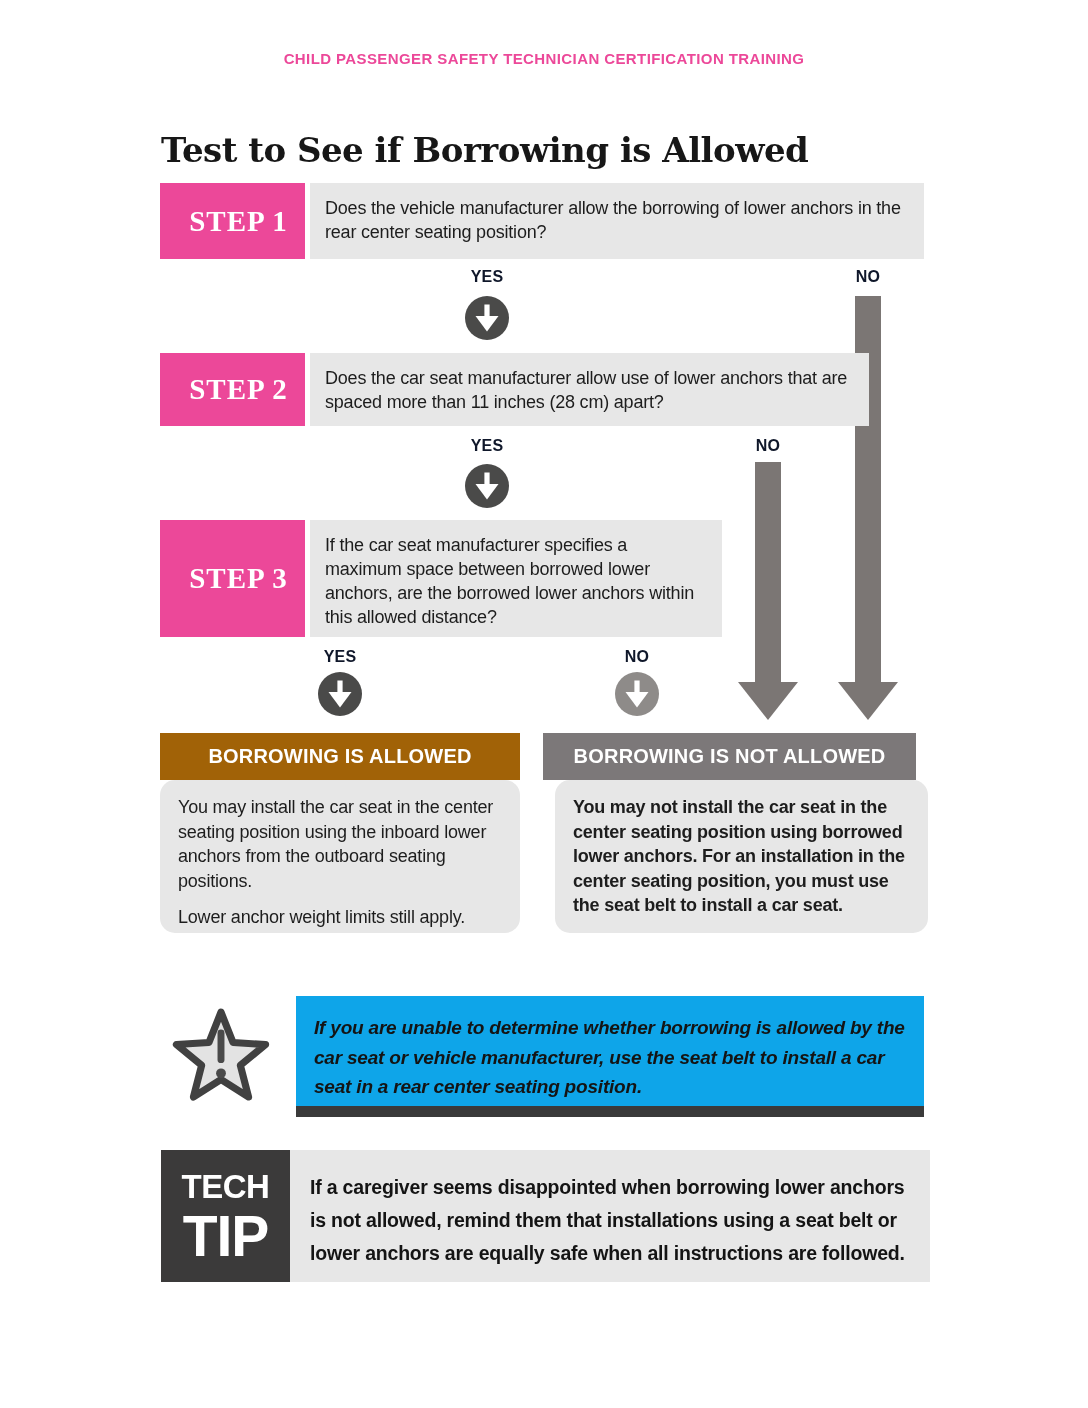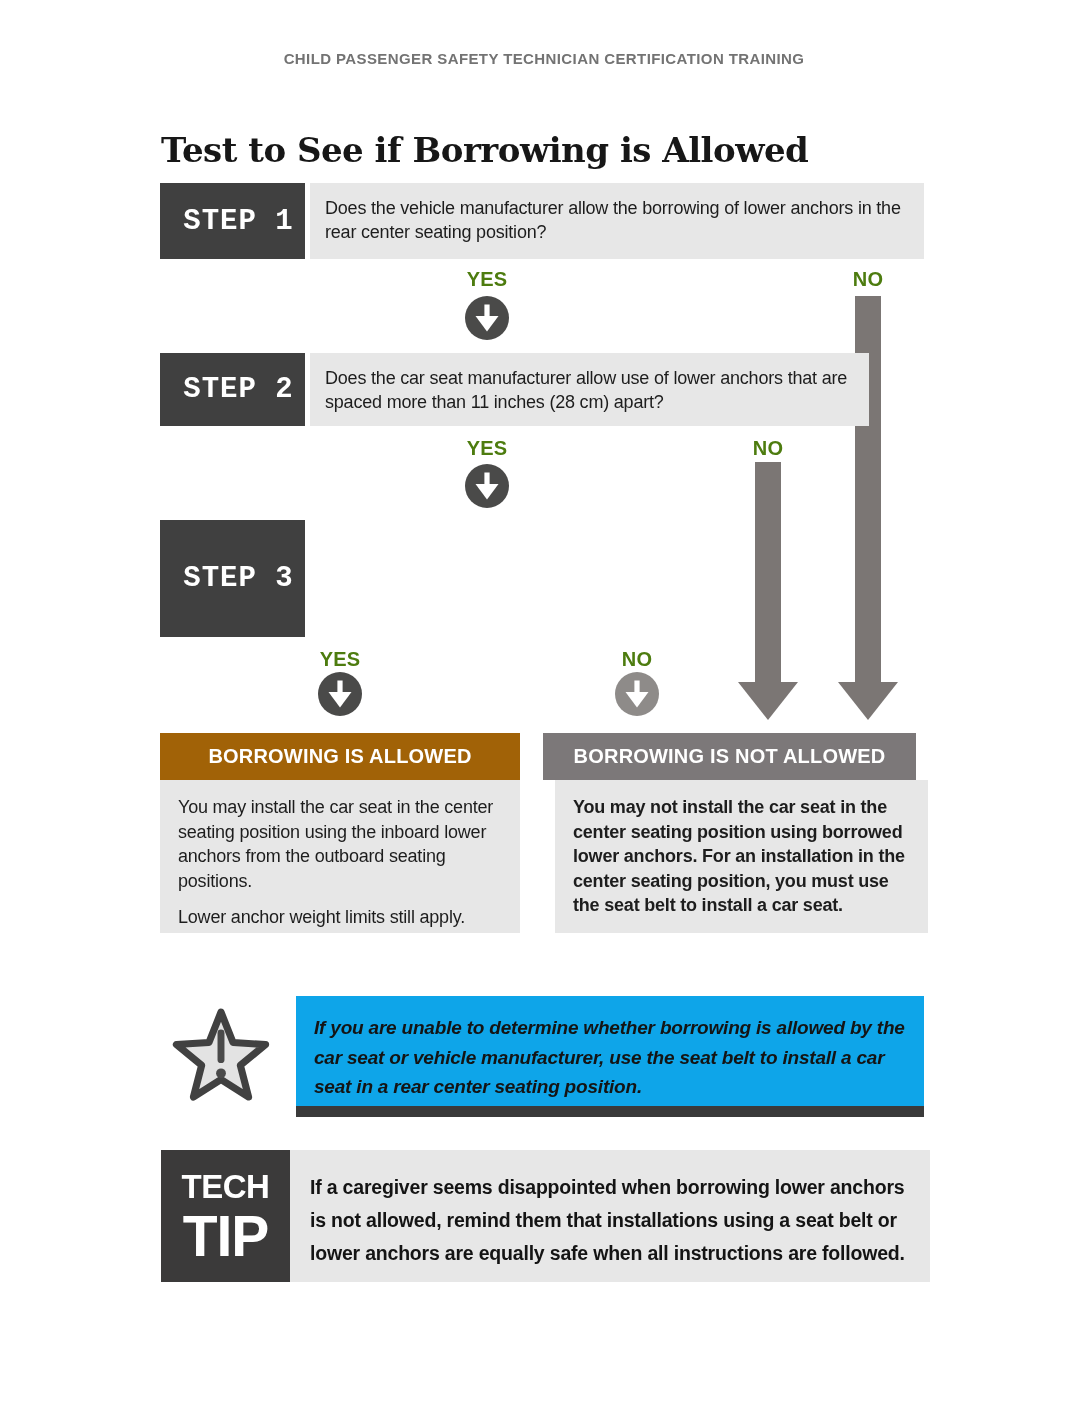--- a/index.html
+++ b/index.html
@@ -2,62 +2,63 @@
 <html><head>
 <meta charset="utf-8">
 <style>
   * { margin:0; padding:0; box-sizing:border-box; }
   body { background:#ffffff; font-family:"Liberation Sans", sans-serif; }
   .page { position:relative; width:1088px; height:1408px; background:#ffffff; overflow:hidden; }
 
   .doc-header {
     position:absolute; top:50px; left:0; width:100%;
     text-align:center; font-size:15px; font-weight:bold;
-    letter-spacing:0.4px; color:#737373;
+    letter-spacing:0.4px; color:#ec4899;
   }
   .page-title {
     position:absolute; left:161px; top:130px;
     font-family:"DejaVu Serif", serif; font-weight:bold;
     font-size:34px; color:#171717; letter-spacing:-0.5px;
   }
 
   .step-label {
-    position:absolute; background:#404040; color:#ffffff;
-    font-family:Liberation Mono, monospace; font-weight:bold;
+    position:absolute; background:#ec4899; color:#ffffff;
+    font-family:Liberation Serif, serif; font-weight:bold;
     font-size:29px; letter-spacing:1px;
     display:flex; align-items:center; justify-content:center;padding-left:12px;
   }
   .step-q {
     position:absolute; background:#e7e7e7; color:#1d1d1d;
     font-size:18px; line-height:24px; letter-spacing:-0.2px;
     padding:13px 15px;
   }
 
   .decision {
     position:absolute; transform:translateX(-50%);
-    font-weight:bold; font-size:20px; color:#4d7c0f; letter-spacing:0.2px;
+    font-weight:bold; font-size:16px; color:#0f172a; letter-spacing:0.2px;
     white-space:nowrap;
   }
   .circle-arrow { position:absolute; width:44px; height:44px; transform:translateX(-50%); }
 
   .flow-shaft { position:absolute; width:26px; background:#7b7674; }
   .flow-head {
     position:absolute; width:0; height:0; transform:translateX(-50%);
     border-left:30px solid transparent; border-right:30px solid transparent;
     border-top:38px solid #7b7674;
   }
 
   .outcome-header {
     position:absolute; color:#ffffff; font-weight:bold; font-size:20px;
     display:flex; align-items:center; justify-content:center; letter-spacing:0.2px;
   }
   .outcome-body {
     position:absolute; background:#e7e7e7; color:#1d1d1d;
     font-size:18px; line-height:24.5px; letter-spacing:-0.2px;
     padding:15px 18px;
+    border-radius:15px;
   }
   .outcome-body p + p { margin-top:12px; }
   .hdr-allowed { background:#a16207; }
   .hdr-not-allowed { background:#7c7879; }
 
   .note-box {
     position:absolute; background:#0ea5e9; color:#141414;
     font-weight:bold; font-style:italic; font-size:19px; line-height:29.5px;
     padding:17px 18px; letter-spacing:-0.2px;
   }
@@ -110,20 +111,21 @@
     <rect x="19.4" y="8.5" width="5.2" height="16" fill="#ffffff"></rect>
     <polygon points="10.5,20 22,35.5 33.5,20" fill="#ffffff"></polygon>
   </svg>
 
   <div>
     <div class="flow-shaft" style="left:755px; top:462px; height:222px;"></div>
     <div class="flow-head" style="left:768px; top:682px;"></div>
   </div>
 
   <div class="step-label" style="left:160px; top:520px; width:145px; height:117px;">STEP 3</div>
+  <div class="step-q" style="left:310px; top:520px; width:412px; height:117px;">If the car seat manufacturer specifies a maximum space between borrowed lower anchors, are the borrowed lower anchors within this allowed distance?</div>
 
   <div class="decision" style="left:340px; top:648px;">YES</div>
   <div class="decision" style="left:637px; top:648px;">NO</div>
   <svg class="circle-arrow" style="left:340px; top:672px;" viewBox="0 0 44 44">
     <circle cx="22" cy="22" r="22" fill="#4a4a49"></circle>
     <rect x="19.4" y="8.5" width="5.2" height="16" fill="#ffffff"></rect>
     <polygon points="10.5,20 22,35.5 33.5,20" fill="#ffffff"></polygon>
   </svg>
   <svg class="circle-arrow" style="left:637px; top:672px;" viewBox="0 0 44 44">
     <circle cx="22" cy="22" r="22" fill="#8e8b89"></circle>

